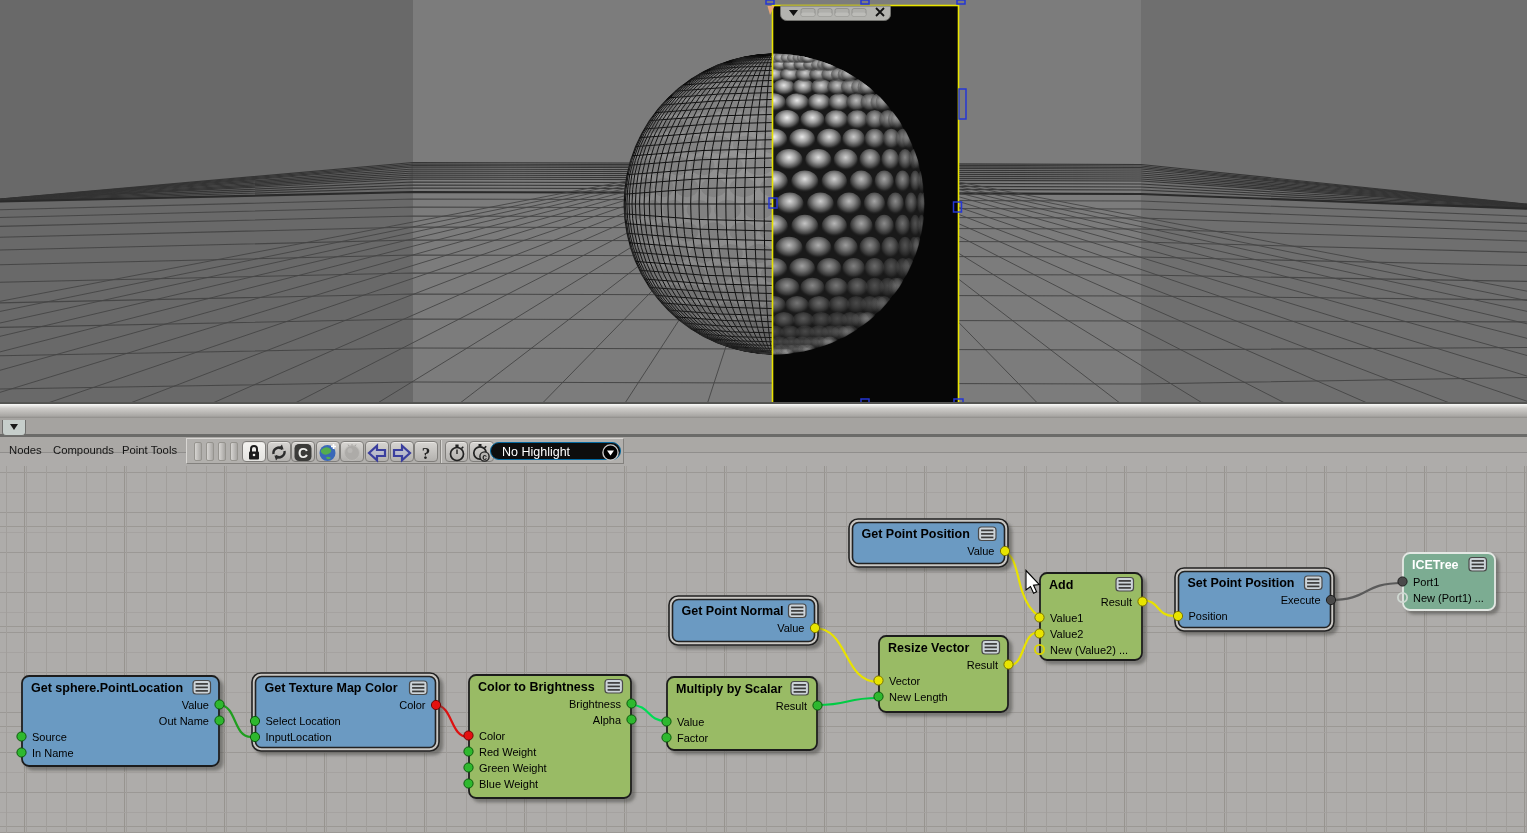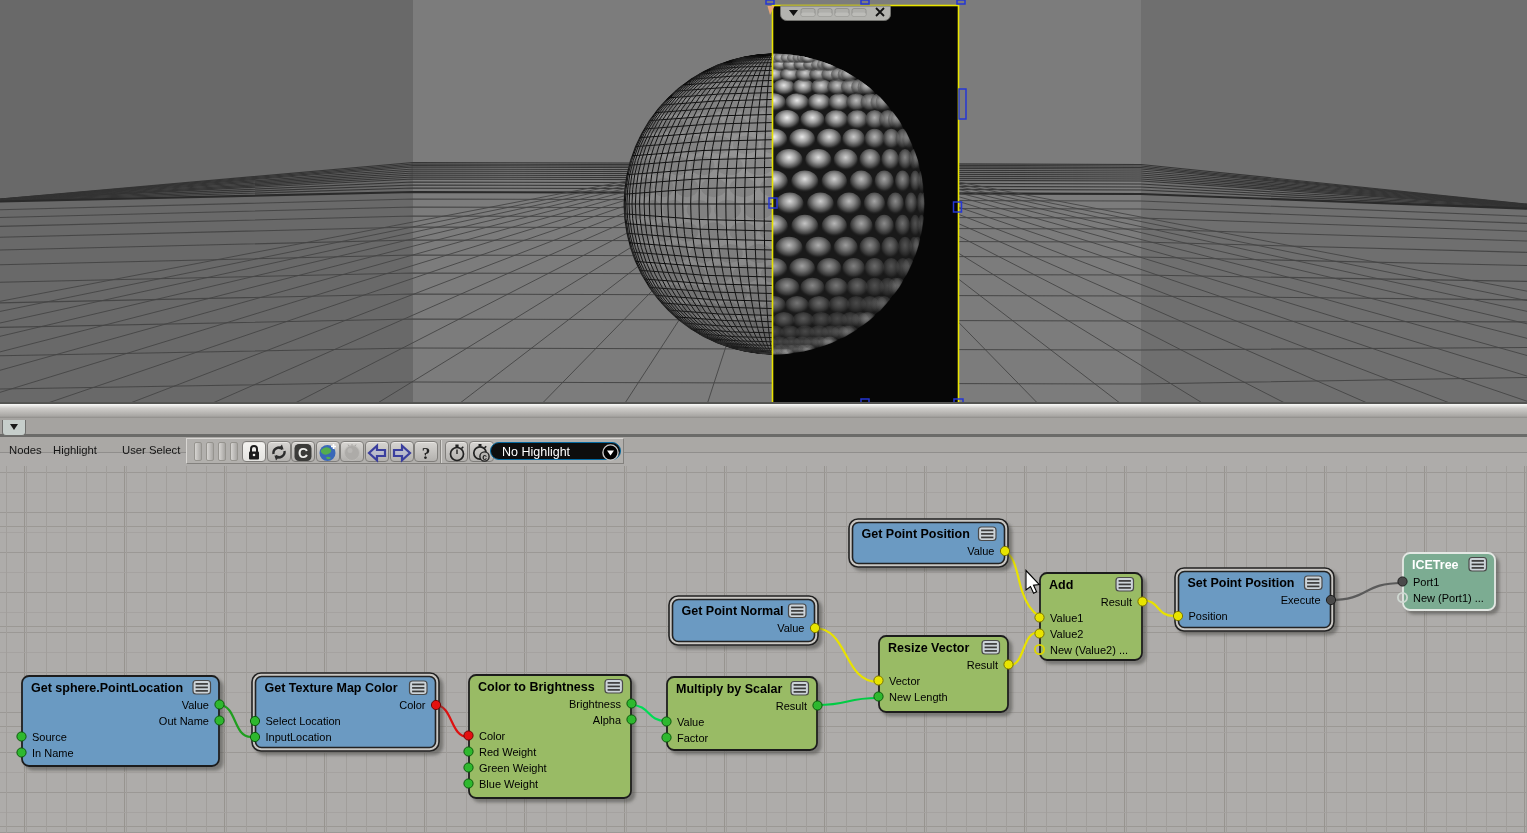--- a/index.html
+++ b/index.html
@@ -596,22 +596,22 @@
       <rect x="0" y="402" width="1527" height="2" fill="#555553"></rect>
     </svg>
 <div id="splitter"></div>
 <div id="tabrow"></div>
 <div id="groove"></div>
 <div id="tab"><svg width="22" height="14">
         <path d="M7,4 h8 l-4,6 z" fill="#1a1a1a"></path>
       </svg></div>
 <div id="menubar">
 <span class="m" style="left:9px">Nodes</span>
-<span class="m" style="left:53px">Highlight</span>
-<span class="m" style="left:122px">User Select</span>
+<span class="m" style="left:53px">Compounds</span>
+<span class="m" style="left:122px">Point Tools</span>
 </div>
 <div style="position:absolute;left:186px;top:438px;width:438px;height:26px;background:#b2b0ad;border:1px solid #83817e;border-top-color:#d8d6d3;border-left-color:#d8d6d3">
       <div style="position:absolute;left:7px;top:3px;width:8px;height:19px;border-radius:2px;background:linear-gradient(90deg,#d6d4d1,#a8a6a3);border:1px solid #96948f"></div>
       <div style="position:absolute;left:19px;top:3px;width:8px;height:19px;border-radius:2px;background:linear-gradient(90deg,#d6d4d1,#a8a6a3);border:1px solid #96948f"></div>
       <div style="position:absolute;left:31px;top:3px;width:8px;height:19px;border-radius:2px;background:linear-gradient(90deg,#d6d4d1,#a8a6a3);border:1px solid #96948f"></div>
       <div style="position:absolute;left:43px;top:3px;width:8px;height:19px;border-radius:2px;background:linear-gradient(90deg,#d6d4d1,#a8a6a3);border:1px solid #96948f"></div>
       <div style="position:absolute;left:55px;top:2px;width:24px;height:21px;border-radius:4px;border:1px solid #807e7b;background:linear-gradient(#f4f3f0,#e4e3e0);box-shadow:inset 0 1px 0 #e8e6e3">
         <svg width="22" height="21" viewBox="0 0 22 21" style="position:absolute;left:0;top:0">
           <rect x="6" y="9.5" width="10" height="8" rx="1" fill="#1c1c1c"></rect>
           <path d="M8,10 v-3 a3,3 0 0 1 6,0 v3" stroke="#1c1c1c" stroke-width="2" fill="none"></path>

